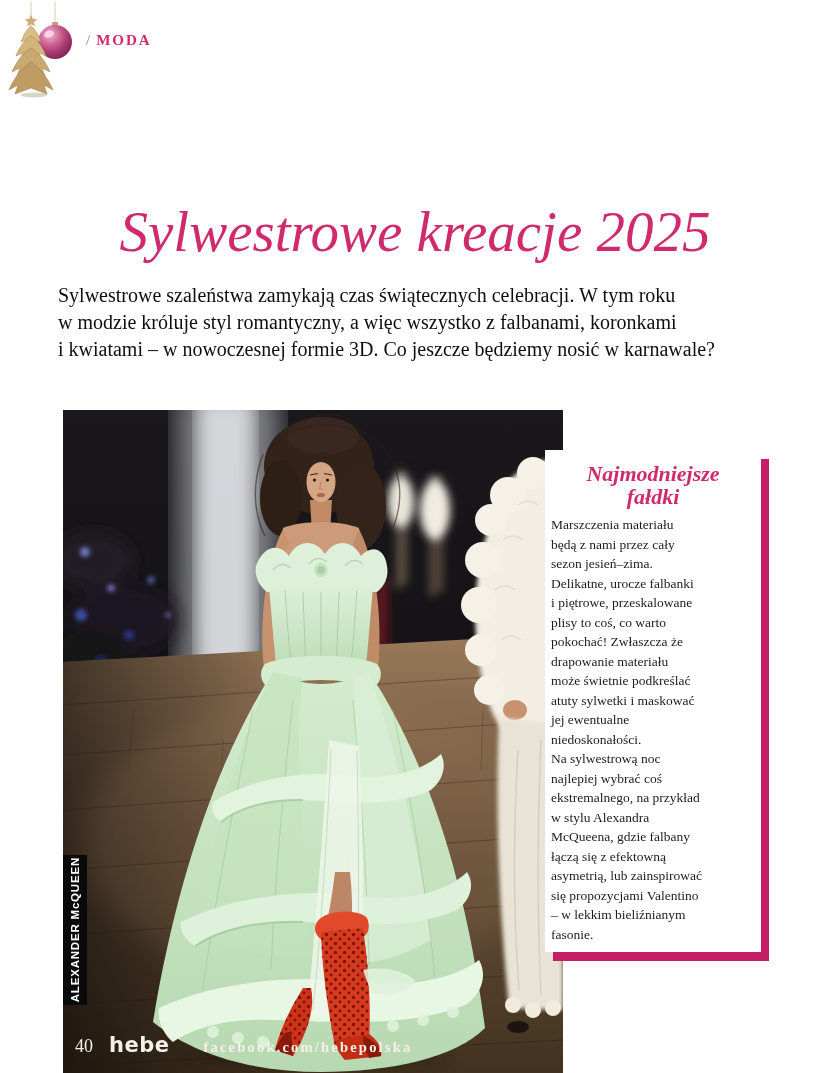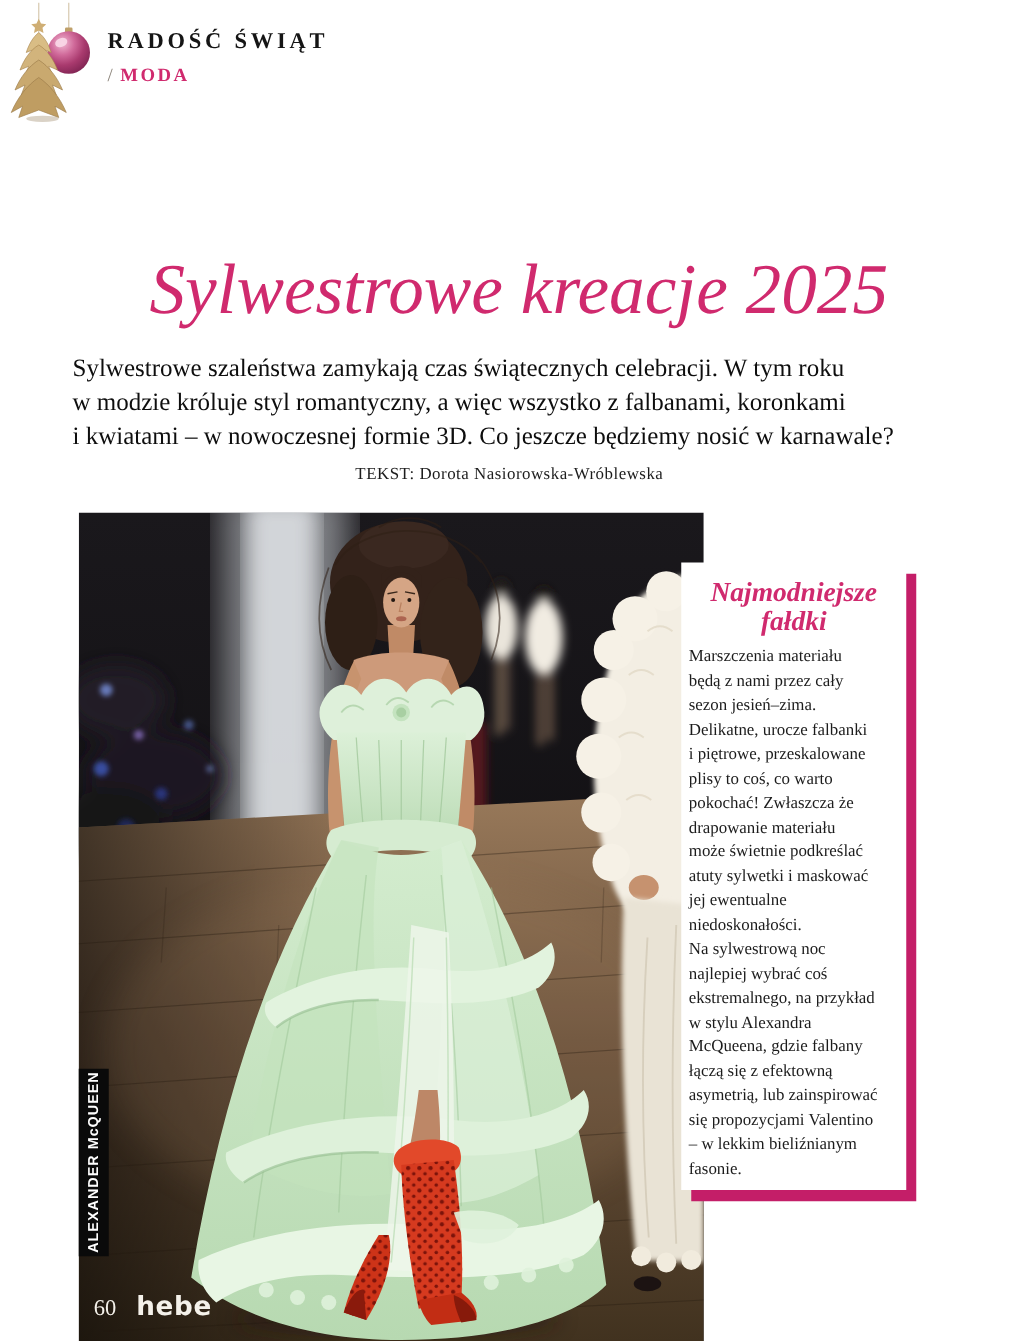--- a/index.html
+++ b/index.html
@@ -61,21 +61,21 @@
   .photo-footer .brand{
     margin-left:16px;font-family:"DejaVu Sans", sans-serif;font-weight:700;
     font-size:21px;letter-spacing:.5px;
   }
   .photo-footer .social{
     margin-left:34px;font-family:"Liberation Serif", serif;font-weight:700;
     font-size:14.5px;letter-spacing:2.2px;
   }
   
   .sidebar{
-    position:absolute;left:545px;top:450px;width:180px;height:502px;
+    position:absolute;left:545px;top:450px;width:216px;height:502px;
     background:#ffffff;box-sizing:border-box;padding:12px 6px 0;
     box-shadow:8px 9px 0 var(--accent-shadow,#c41e68);
   }
   .sidebar-title{
     margin:0 0 7px;text-align:center;font-family:"Liberation Serif", serif;
     font-style:italic;font-weight:700;font-size:22px;line-height:23px;
     color:var(--accent-pink,#d02a6e);white-space:pre-line;
   }
   .sidebar-body{
     margin:0;text-align:left;font-family:"Liberation Serif", serif;
@@ -107,33 +107,31 @@
       <rect x="44" y="20" width="6" height="6" rx="1" fill="#bfa06a"></rect>
       <circle cx="47" cy="40" r="17" fill="url(#ballG)"></circle>
       <ellipse cx="41" cy="32" rx="5" ry="3.5" fill="#f9d6e6" opacity=".95" transform="rotate(-20 41 32)"></ellipse>
       <path d="M23,13 l1.8,3.8 4.2,.5 -3,2.9 .8,4.1 -3.8,-2 -3.8,2 .8,-4.1 -3,-2.9 4.2,-.5 Z" fill="#cfae74"></path>
       <path d="M23,24 C28,28 31,34 33,40 L28,38 L30,44 L23,41 L16,44 L18,38 L13,40 C15,34 18,28 23,24 Z" fill="#d9bd85" stroke="#a8854f" stroke-width=".5"></path>
       <path d="M23,34 C30,38 35,46 38,54 L31,51 L34,58 L23,54 L12,58 L15,51 L8,54 C11,46 16,38 23,34 Z" fill="#d2b47c" stroke="#a8854f" stroke-width=".5"></path>
       <path d="M23,46 C31,51 38,60 42,70 L34,66 L37,74 L23,69 L9,74 L12,66 L4,70 C8,60 15,51 23,46 Z" fill="#c9a96f" stroke="#9a7a48" stroke-width=".5"></path>
       <path d="M23,60 C32,66 40,76 45,88 L36,83 L39,92 L23,86 L7,92 L10,83 L1,88 C6,76 14,66 23,60 Z" fill="#bf9d62" stroke="#9a7a48" stroke-width=".5"></path>
     </svg>
     <div class="kicker-text">
-      <div class="kicker-title">RADOŚĆ ŚWIĄT</div>
       <div class="kicker-sub">
         <span class="slash">/</span><span class="cat">MODA</span>
       </div>
     </div>
   </header>
 
   <h2 class="subhead">Sylwestrowe kreacje 2025</h2>
 
   <p class="intro">Sylwestrowe szaleństwa zamykają czas świątecznych celebracji. W tym roku
 w modzie króluje styl romantyczny, a więc wszystko z falbanami, koronkami
 i kwiatami – w nowoczesnej formie 3D. Co jeszcze będziemy nosić w karnawale?</p>
-  <p class="byline">TEKST: Dorota Nasiorowska-Wróblewska</p>
 
   <div class="photo">
     <svg class="art" viewBox="0 0 500 663" aria-hidden="true">
       <defs>
         <linearGradient id="bgG" x1="0" y1="0" x2="0" y2="1">
           <stop offset="0%" stop-color="#1a181c"></stop>
             <stop offset="100%" stop-color="#09080a"></stop>
         </linearGradient>
         <linearGradient id="floorG" x1="0" y1="0" x2="0" y2="1">
           <stop offset="0%" stop-color="#98795a"></stop>
@@ -340,22 +338,23 @@
           <path d="M300,560 C320,556 340,560 352,570 C345,584 325,588 308,582 Z" fill="#dff2db" opacity=".9"></path>
         </g>
       </g>
     </svg>
 
     <div class="credit">
       <span>ALEXANDER McQUEEN</span>
     </div>
 
     <div class="photo-footer">
-      <span class="pageno">60</span>
+      <span class="pageno">40</span>
       <span class="brand">hebe</span>
+      <span class="social">facebook.com/hebepolska</span>
     </div>
   </div>
 
   <aside class="sidebar">
     <h3 class="sidebar-title">Najmodniejsze
 fałdki</h3>
     <p class="sidebar-body">Marszczenia materiału
 będą z nami przez cały
 sezon jesień–zima.
 Delikatne, urocze falbanki

